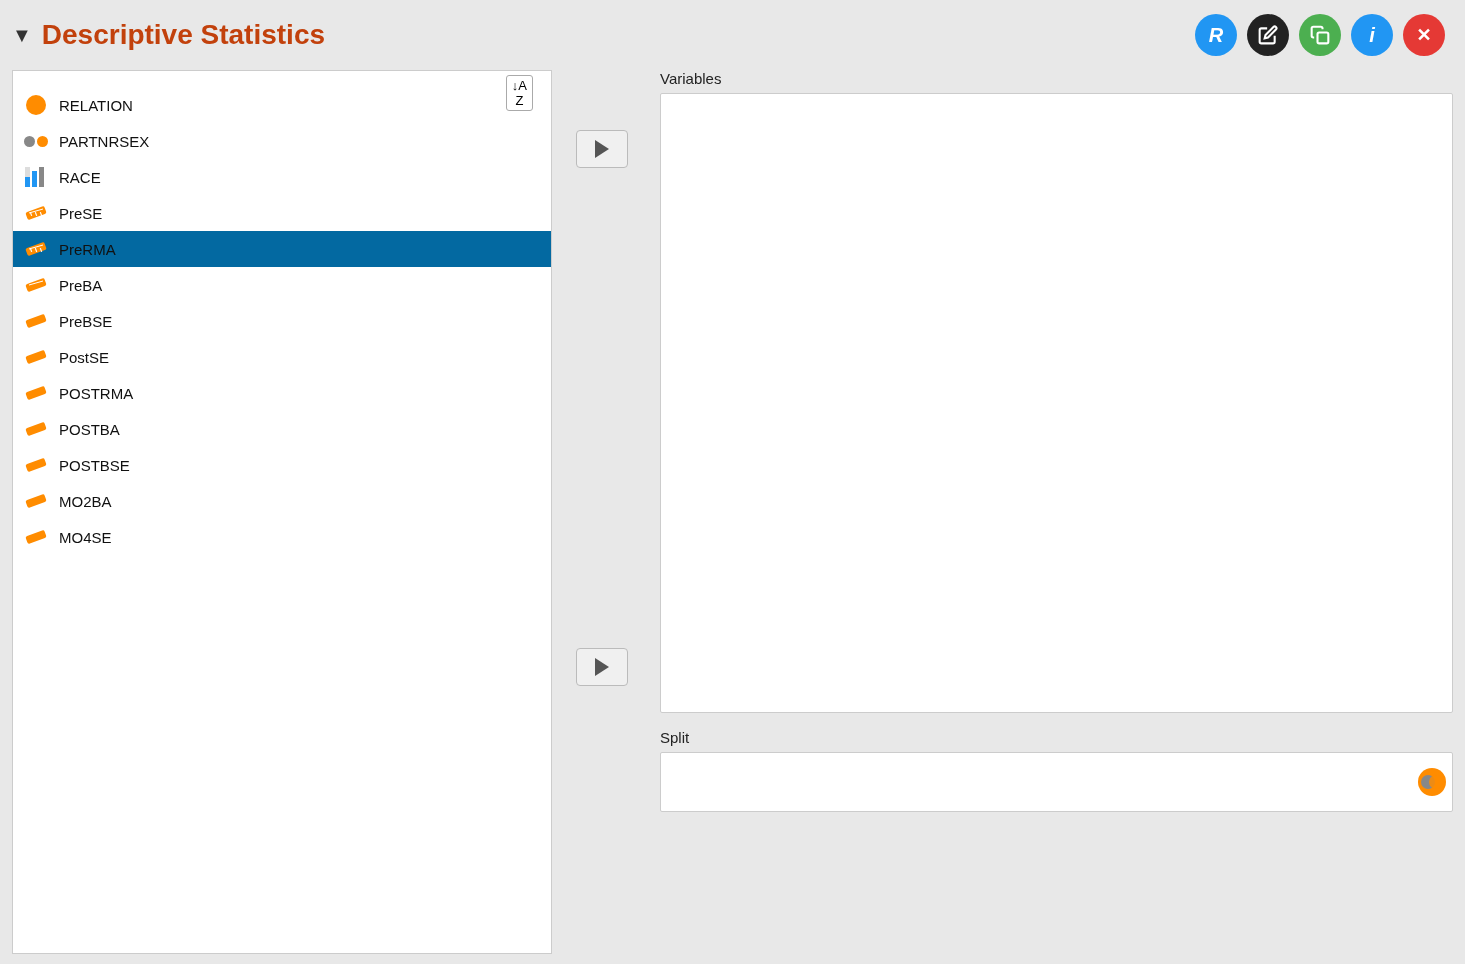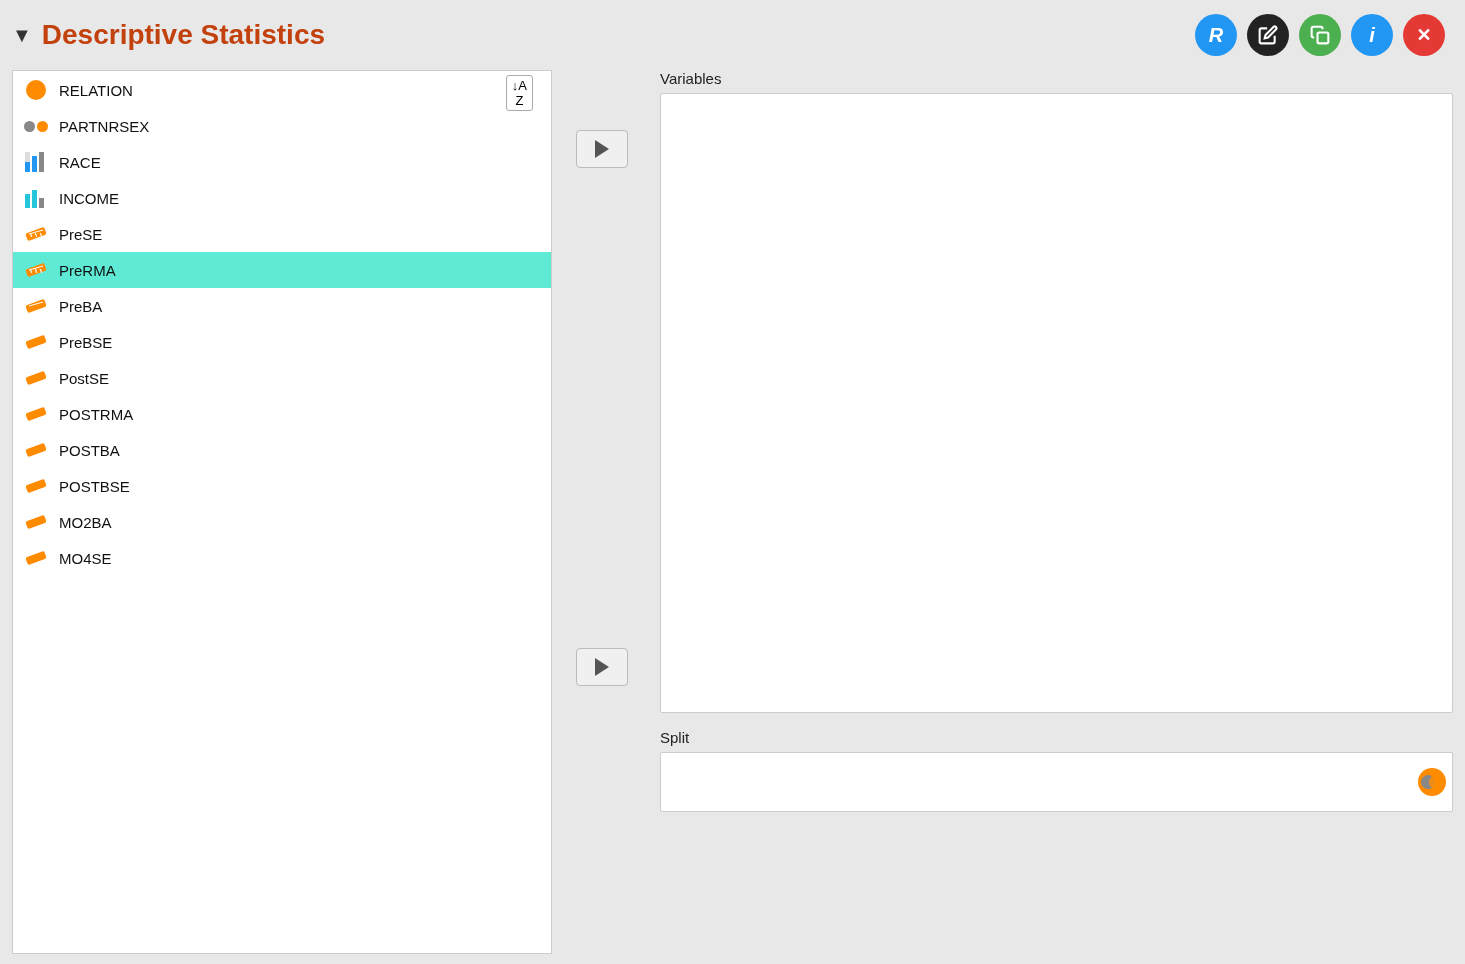--- a/index.html
+++ b/index.html
@@ -95,21 +95,21 @@
       cursor: pointer;
       padding: 2px 5px;
       font-size: 13px;
       z-index: 10;
     }
 
     .variable-list {
       overflow-y: auto;
       overflow-x: hidden;
       flex: 1;
-      padding-top: 1px;
+      padding-top: 16px;
     }
 
     .variable-list::-webkit-scrollbar {
       width: 14px;
     }
     .variable-list::-webkit-scrollbar-track {
       background: #f0f0f0;
     }
     .variable-list::-webkit-scrollbar-thumb {
       background: #bbb;
@@ -121,21 +121,21 @@
       align-items: center;
       padding: 5px 8px 5px 10px;
       cursor: pointer;
       font-size: 15px;
       color: #111;
       gap: 10px;
       min-height: 36px;
     }
 
     .variable-item.selected {
-      background: #5eead4;
+      background: #0369a1;
     }
 
     .var-icon {
       width: 26px;
       height: 22px;
       flex-shrink: 0;
       display: flex;
       align-items: center;
       justify-content: center;
     }
@@ -305,30 +305,20 @@
             <svg width="24" height="20" viewBox="0 0 24 20">
               <rect x="1" y="10" width="5" height="10" fill="#2196F3"></rect>
               <rect x="8" y="4" width="5" height="16" fill="#2196F3"></rect>
               <rect x="15" y="0" width="5" height="20" fill="#888"></rect>
               <rect x="1" y="0" width="5" height="10" fill="#ddd"></rect>
             </svg>
           </div>
           <span>RACE</span>
         </div>
 
-        <div class="variable-item">
-          <div class="var-icon">
-            <svg width="24" height="20" viewBox="0 0 24 20">
-              <rect x="1" y="6" width="5" height="14" fill="#26C6DA"></rect>
-              <rect x="8" y="2" width="5" height="18" fill="#26C6DA"></rect>
-              <rect x="15" y="10" width="5" height="10" fill="#888"></rect>
-            </svg>
-          </div>
-          <span>INCOME</span>
-        </div>
 
         <div class="variable-item">
           <div class="var-icon">
             <svg width="24" height="20" viewBox="0 0 24 20">
               <rect x="2" y="6" width="20" height="8" rx="2" fill="#FF8C00" transform="rotate(-20 12 10)"></rect>
               <line x1="5" y1="10" x2="19" y2="6" stroke="white" stroke-width="1"></line>
               <line x1="7" y1="13" x2="7" y2="9" stroke="white" stroke-width="1.2" transform="rotate(-20 7 11)"></line>
               <line x1="12" y1="13" x2="12" y2="9" stroke="white" stroke-width="1.2" transform="rotate(-20 12 11)"></line>
               <line x1="17" y1="13" x2="17" y2="9" stroke="white" stroke-width="1.2" transform="rotate(-20 17 11)"></line>
             </svg>

